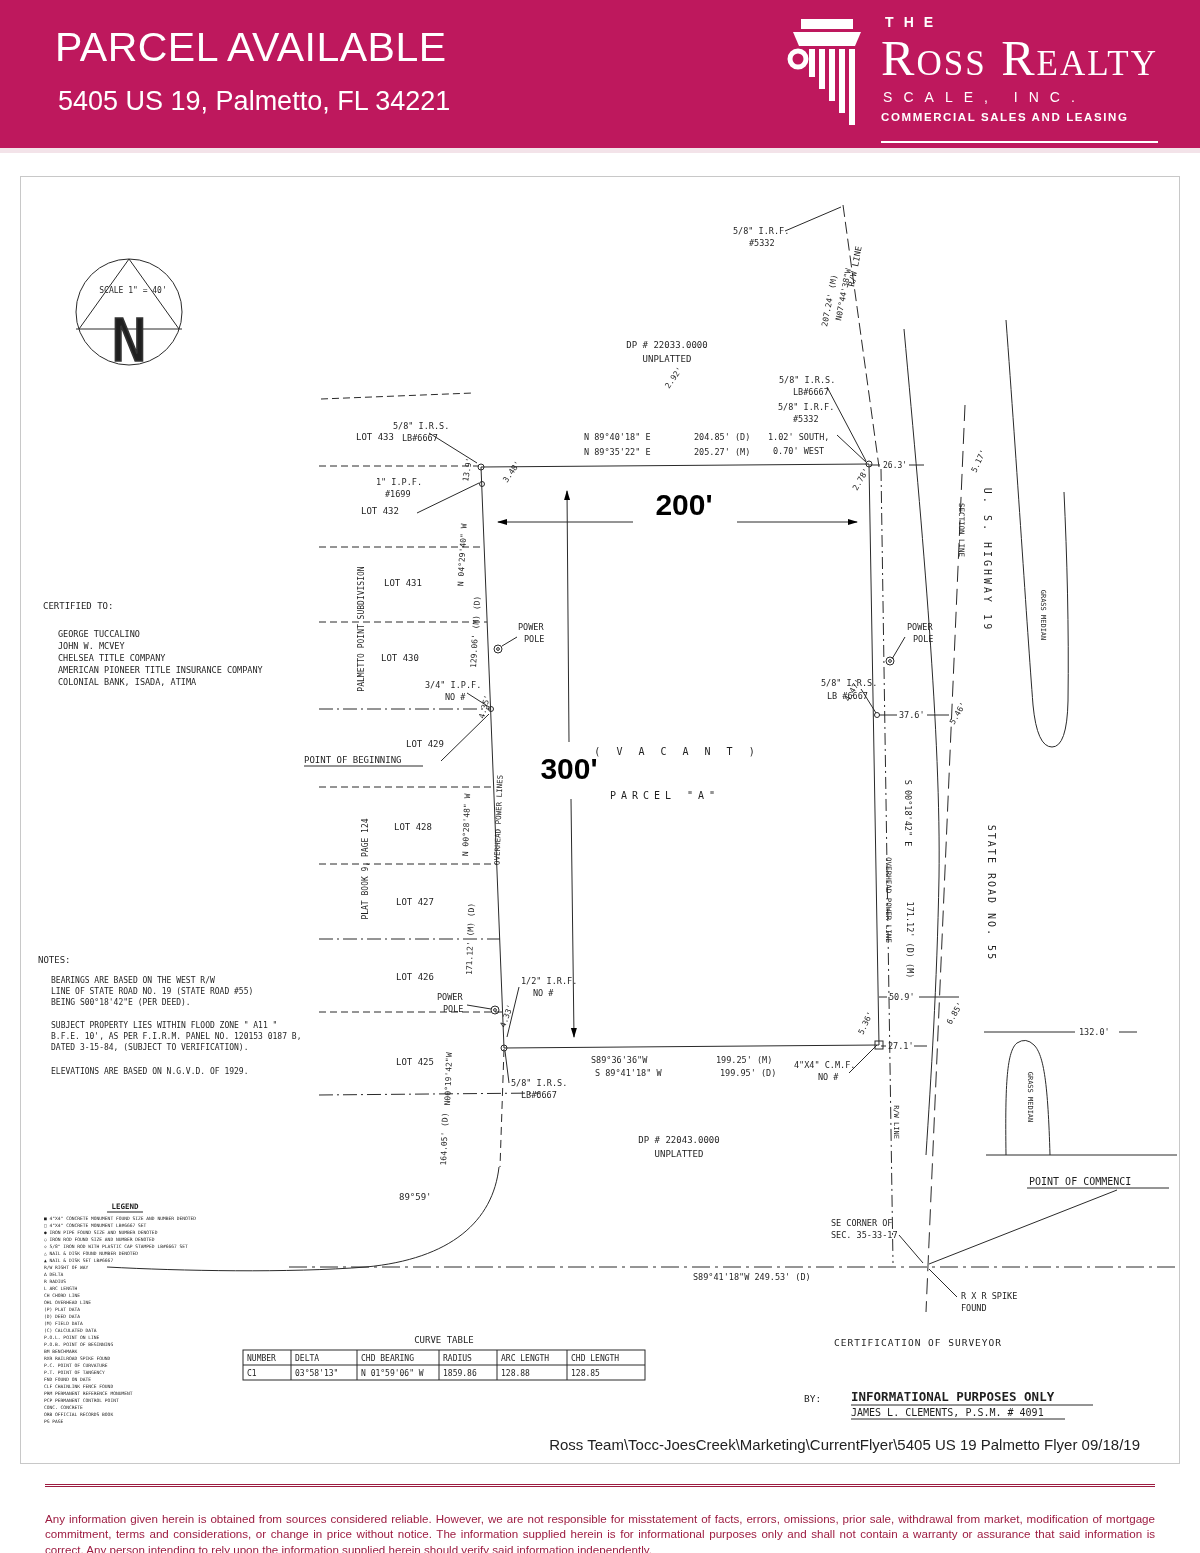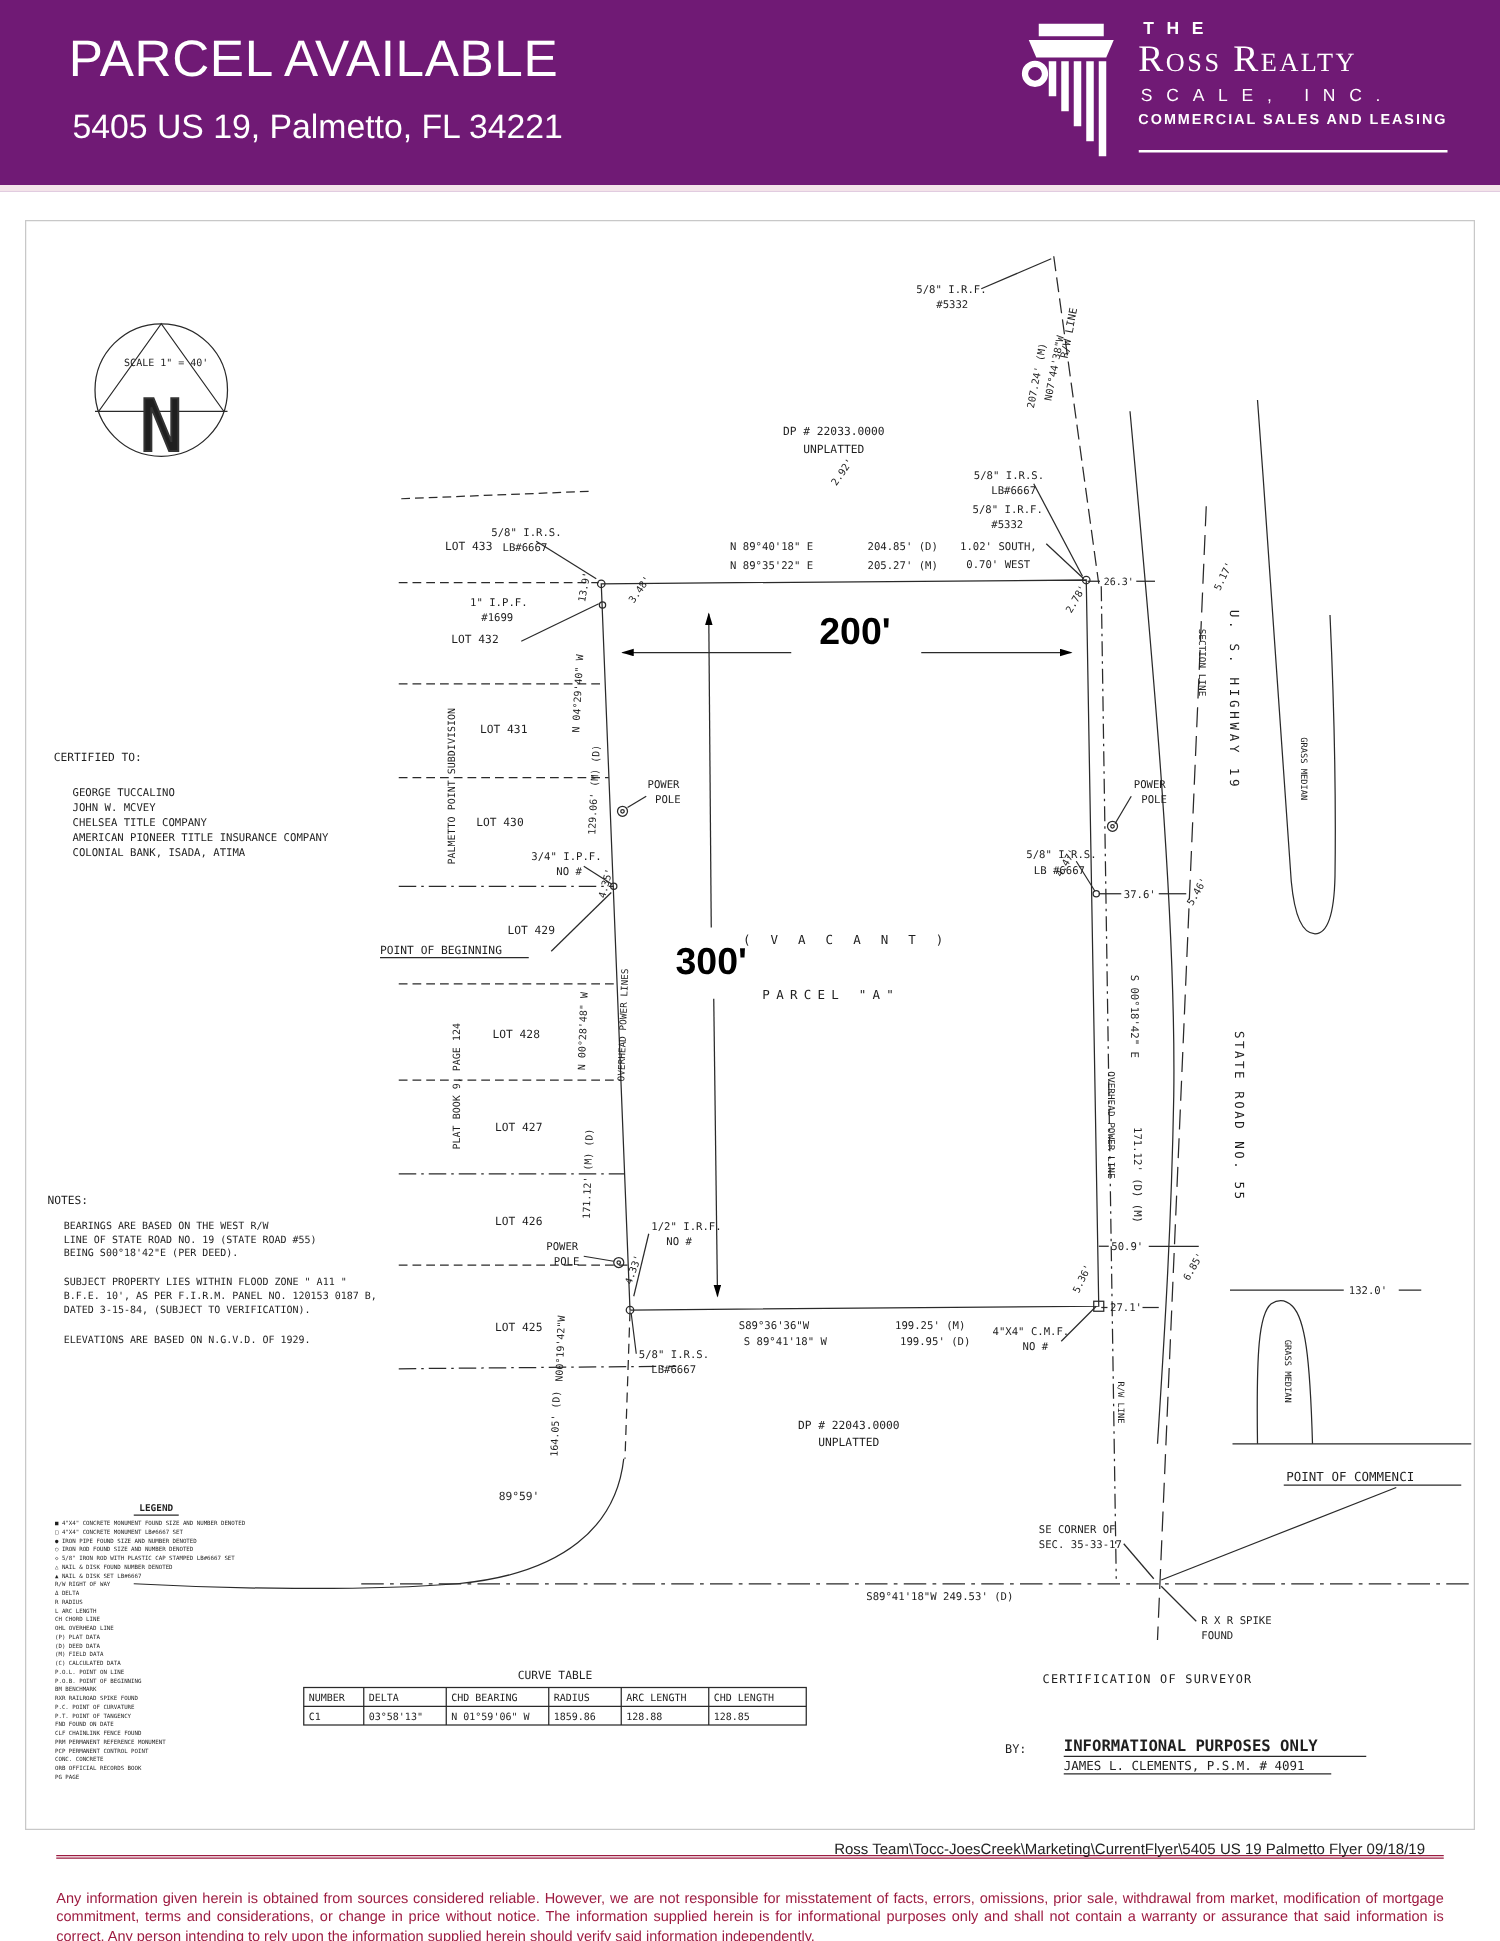--- a/index.html
+++ b/index.html
@@ -1,42 +1,42 @@
 <!DOCTYPE html>
 <html><head>
 <meta charset="utf-8">
 <style>
   html,body{margin:0;padding:0;background:#fff;}
   body{width:1200px;height:1553px;position:relative;font-family:"Liberation Sans",sans-serif;}
   
-  .header{position:absolute;left:0;top:0;width:1200px;height:148px;background:#701a75;border-bottom:5px solid #f3e3e9;text-decoration:underline;}
+  .header{position:absolute;left:0;top:0;width:1200px;height:148px;background:#be185d;border-bottom:5px solid #f3e3e9;text-decoration:underline;}
   .hd-title{position:absolute;left:55px;top:24px;color:#fff;font-size:41px;letter-spacing:.5px;font-weight:500;}
   .hd-addr{position:absolute;left:58px;top:86px;color:#fff;font-size:27px;font-weight:400;}
   .logo{position:absolute;right:42px;top:10px;display:flex;align-items:flex-start;color:#fff;}
   .logo-icon{width:82px;height:118px;margin-right:14px;margin-top:6px;}
   .logo-text{display:flex;flex-direction:column;}
   .logo-the{font-size:14px;font-weight:bold;letter-spacing:10px;margin:4px 0 2px 4px;}
-  .logo-name{font-family:"Liberation Serif",serif;font-variant:small-caps;font-size:30px;letter-spacing:2px;line-height:1.05;}
+  .logo-name{font-family:"Liberation Serif",serif;font-variant:small-caps;font-size:50px;letter-spacing:2px;line-height:1.05;}
   .logo-group{font-size:14px;letter-spacing:11px;margin:4px 0 6px 2px;}
   .logo-tag{font-size:11.5px;font-weight:bold;letter-spacing:1.6px;border-bottom:2px solid #fff;padding-bottom:18px;display:inline-block;}
   
   .survey{position:absolute;left:20px;top:176px;width:1158px;height:1286px;border:1px solid #c8c8c8;background:#fff;}
   svg text{font-family:"DejaVu Sans Mono",monospace;fill:#1f1f1f;}
   .t46{font-size:4.6px;} .t7{font-size:7px;} .t75{font-size:7.5px;} .t8{font-size:8px;}
   .t85{font-size:8.5px;} .t9{font-size:9px;} .t95{font-size:9.5px;} .t10{font-size:10px;}
   .t13{font-size:12.5px;font-weight:bold;}
   .mid{text-anchor:middle;}
   .big{font:bold 30px "Liberation Sans",sans-serif;fill:#000;}
   .sp{letter-spacing:5px;} .ls1{letter-spacing:1px;} .ls2{letter-spacing:2px;} .ls3{letter-spacing:3px;}
   .geo line,.geo path,.geo polygon,.geo polyline,.geo rect,.geo circle{stroke:#2a2a2a;fill:none;stroke-width:1;}
   .dot{fill:#1c1c1c;stroke:none;}
   
   .disclaimer{position:absolute;left:45px;top:1484px;width:1110px;border-top:3px double #9d1c41;padding-top:24px;
     color:#9d1c41;font-size:11.6px;line-height:1.32;text-align:justify;}
-  .filepath{position:absolute;right:60px;top:1436px;font-size:12px;color:#222;margin-top:36px;}
+  .filepath{position:absolute;right:60px;top:1436px;font-size:15px;color:#222;}
 </style>
 </head>
 <body>
 
 <div class="header">
   <div class="hd-title">PARCEL AVAILABLE</div>
   <div class="hd-addr">5405 US 19, Palmetto, FL 34221</div>
   <div class="logo">
     <svg class="logo-icon" viewBox="0 0 82 112">
       <rect x="16" y="0" width="52" height="10" fill="#fff"></rect>

